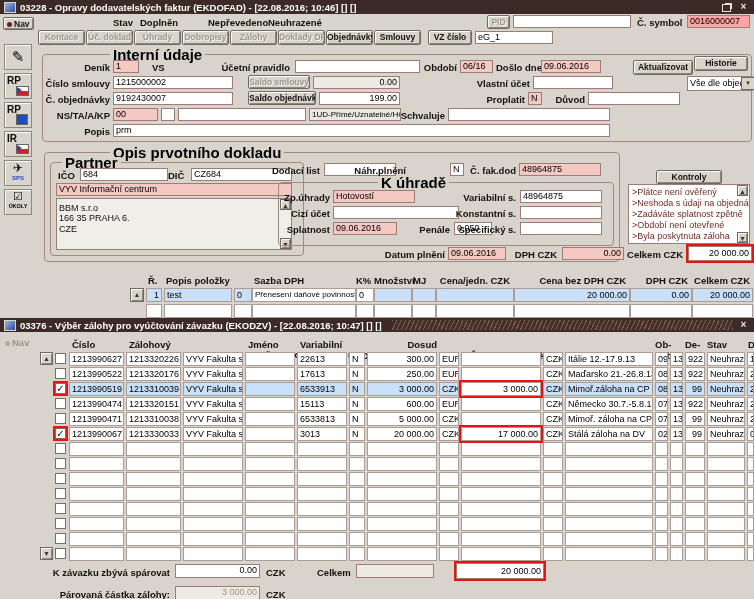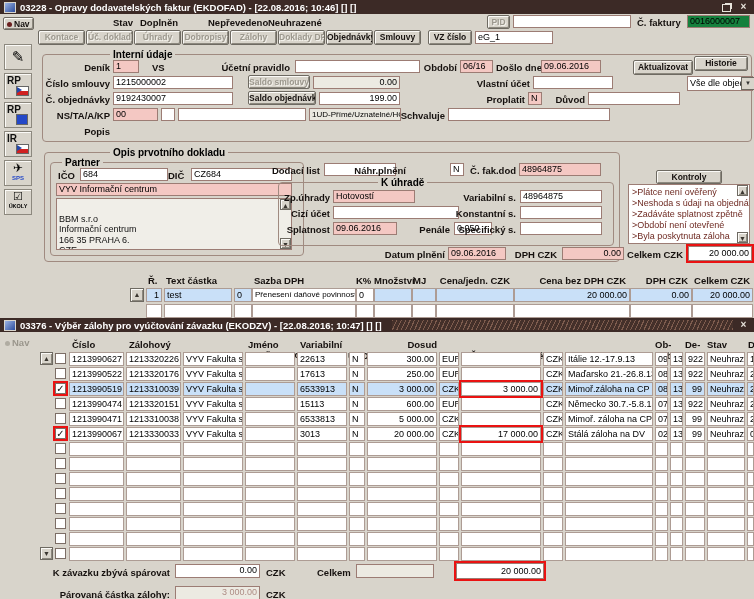--- a/index.html
+++ b/index.html
@@ -25,21 +25,21 @@
   .pink{background:#f4c8c3}
   .gray{background:#eceae2}
   .num{text-align:right}
   .dim{color:#8a857d}
   .btn{position:absolute;box-sizing:border-box;background:#d8d4cb;border:1px solid #6e6a62;
        border-radius:2px;box-shadow:inset 1px 1px 0 #fbfaf7,inset -1px -1px 0 #8c887e;
        font-size:8.5px;font-weight:bold;color:#15100e;text-align:center;overflow:hidden;
        white-space:nowrap;line-height:13px}
   .btn.dis{color:#9c988e;text-shadow:1px 1px 0 #f2f0ea}
   .frame{position:absolute;border:1px solid #a08a80;border-radius:4px}
-  .legend{position:absolute;background:#d8d4cb;padding:0 3px;font-size:10px;font-weight:bold;
+  .legend{position:absolute;background:#d8d4cb;padding:0 3px;font-size:15px;font-weight:bold;
           height:11px;line-height:11px;white-space:nowrap}
   .arr{position:absolute;box-sizing:border-box;background:#d8d4cb;border:1px solid #6e6a62;
        box-shadow:inset 1px 1px 0 #fbfaf7,inset -1px -1px 0 #8c887e;font-size:7px;
        text-align:center;line-height:12px;color:#3a3630}
   .cell{position:absolute;height:14px;box-sizing:border-box;border:1px solid #ad9c94;
         background:#fff;font-size:9px;line-height:12px;padding:0 2px;overflow:hidden;
         white-space:nowrap}
   .blue{background:#c9e0f8}
   .chkbox{position:absolute;width:11px;height:11px;box-sizing:border-box;background:#fff;
           border:1px solid #7c6e66;font-size:10px;line-height:9px;text-align:center;color:#111}
@@ -107,22 +107,22 @@
       <span style="font-size:11px;line-height:13px;display:block">☑</span>
       <span style="font-size:5.5px;font-weight:bold;display:block;line-height:6px">ÚKOLY</span>
     </div>
 
   <div class="lbl" style="left:113px;top:17px">Stav</div>
   <div class="lbl" style="left:140px;top:17px">Doplněn</div>
   <div class="lbl" style="left:208px;top:17px">Nepřevedeno</div>
   <div class="lbl" style="left:268px;top:17px">Neuhrazené</div>
   <div class="btn dis" style="left:487px;top:15px;width:23px;height:14px">PID</div>
   <div class="fld" style="left:513px;top:15px;width:118px"></div>
-  <div class="lbl" style="left:637px;top:17px">Č. faktury</div>
-  <div class="fld" style="left:687px;top:15px;width:63px;background:#15803d">0016000007</div>
+  <div class="lbl" style="left:637px;top:17px">Č. symbol</div>
+  <div class="fld" style="left:687px;top:15px;width:63px;background:#fca5a5">0016000007</div>
 
   <div class="btn dis" style="left:38px;top:30px;width:47px;height:15px">Kontace</div>
   <div class="btn dis" style="left:86px;top:30px;width:47px;height:15px">Úč. doklad</div>
   <div class="btn dis" style="left:134px;top:30px;width:47px;height:15px">Úhrady</div>
   <div class="btn dis" style="left:182px;top:30px;width:47px;height:15px">Dobropisy</div>
   <div class="btn dis" style="left:230px;top:30px;width:47px;height:15px">Zálohy</div>
   <div class="btn dis" style="left:278px;top:30px;width:47px;height:15px">Doklady DPH</div>
   <div class="btn" style="left:326px;top:30px;width:47px;height:15px">Objednávky</div>
   <div class="btn" style="left:374px;top:30px;width:47px;height:15px">Smlouvy</div>
   <div class="btn" style="left:428px;top:30px;width:44px;height:15px">VZ číslo</div>
@@ -163,34 +163,34 @@
 
   <div class="lbl rlbl" style="left:38px;top:110px;width:72px">NS/TA/A/KP</div>
   <div class="fld pink" style="left:113px;top:108px;width:45px">00</div>
   <div class="fld" style="left:161px;top:108px;width:14px"></div>
   <div class="fld" style="left:178px;top:108px;width:128px"></div>
   <div class="fld" style="left:309px;top:108px;width:92px;background:#eae8e0;font-size:8px">1UD-Přímé/Uznatelné/HČ-</div>
   <div class="lbl rlbl" style="left:395px;top:110px;width:50px">Schvaluje</div>
   <div class="fld" style="left:448px;top:108px;width:162px"></div>
 
   <div class="lbl rlbl" style="left:38px;top:126px;width:72px">Popis</div>
+  <div class="fld" style="left:113px;top:124px;width:497px">prm</div>
 
   <div class="frame" style="left:44px;top:152px;width:574px;height:108px"></div>
   <div class="legend" style="left:110px;top:147px">Opis prvotního dokladu</div>
 
   <div class="frame" style="left:50px;top:162px;width:252px;height:92px"></div>
   <div class="legend" style="left:62px;top:157px">Partner</div>
   <div class="lbl" style="left:58px;top:170px">IČO</div>
   <div class="fld" style="left:80px;top:168px;width:88px">684</div>
   <div class="lbl" style="left:168px;top:170px">DIČ</div>
   <div class="fld" style="left:191px;top:168px;width:101px">CZ684</div>
   <div class="fld pink" style="left:56px;top:183px;width:236px">VYV Informační centrum</div>
-  <div class="abs" style="left:56px;top:198px;width:236px;height:52px;box-sizing:border-box;background:#f0eee8;border:1px solid #9c7c74;padding:15px 2px;overflow:hidden">
+  <div class="abs" style="left:56px;top:198px;width:236px;height:52px;box-sizing:border-box;background:#f0eee8;border:1px solid #9c7c74;padding:4px 2px;overflow:hidden">
     <div class="addr-line">BBM s.r.o</div>
-    <div class="addr-line">Informační centrum</div>
     <div class="addr-line">166 35 PRAHA 6.</div>
     <div class="addr-line">CZE</div>
   </div>
   <div class="arr" style="left:280px;top:199px;width:11px;height:11px">▲</div>
   <div class="arr" style="left:280px;top:238px;width:11px;height:11px">▼</div>
 
   <div class="lbl rlbl" style="left:258px;top:165px;width:62px">Dodací list</div>
   <div class="fld" style="left:324px;top:163px;width:72px"></div>
   <div class="lbl rlbl" style="left:350px;top:165px;width:56px">Náhr.plnění</div>
   <div class="fld" style="left:450px;top:163px;width:14px">N</div>
@@ -226,21 +226,21 @@
   <div class="arr" style="left:737px;top:232px;width:11px;height:11px">▼</div>
 
   <div class="lbl rlbl" style="left:378px;top:249px;width:67px">Datum plnění</div>
   <div class="fld pink" style="left:448px;top:247px;width:58px">09.06.2016</div>
   <div class="lbl rlbl" style="left:512px;top:249px;width:45px">DPH CZK</div>
   <div class="fld pink num" style="left:562px;top:247px;width:62px">0.00</div>
   <div class="lbl rlbl" style="left:626px;top:249px;width:57px">Celkem CZK</div>
   <div class="fld num annot" style="left:688px;top:246px;width:64px;height:15px;line-height:13px">20 000.00</div>
 
   <div class="lbl" style="left:148px;top:275px">Ř.</div>
-  <div class="lbl" style="left:166px;top:275px">Text částka</div>
+  <div class="lbl" style="left:166px;top:275px">Popis položky</div>
   <div class="lbl" style="left:254px;top:275px">Sazba DPH</div>
   <div class="lbl" style="left:356px;top:275px">K%</div>
   <div class="lbl" style="left:374px;top:275px">Množství</div>
   <div class="lbl" style="left:413px;top:275px">MJ</div>
   <div class="lbl rlbl" style="left:430px;top:275px;width:80px">Cena/jedn.  CZK</div>
   <div class="lbl rlbl" style="left:510px;top:275px;width:116px">Cena bez DPH  CZK</div>
   <div class="lbl rlbl" style="left:628px;top:275px;width:60px">DPH  CZK</div>
   <div class="lbl rlbl" style="left:690px;top:275px;width:60px">Celkem  CZK</div>
 
   <div class="arr" style="left:130px;top:288px;width:14px;height:14px">▲</div>

